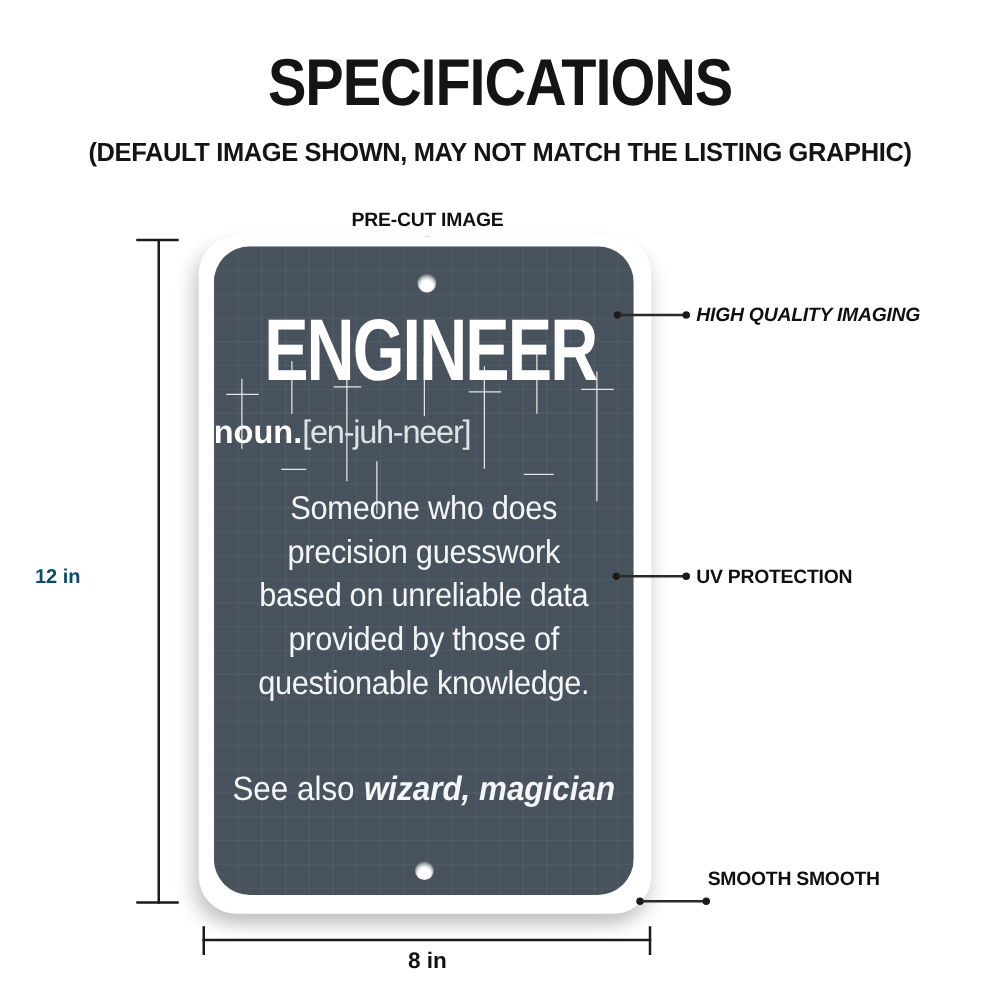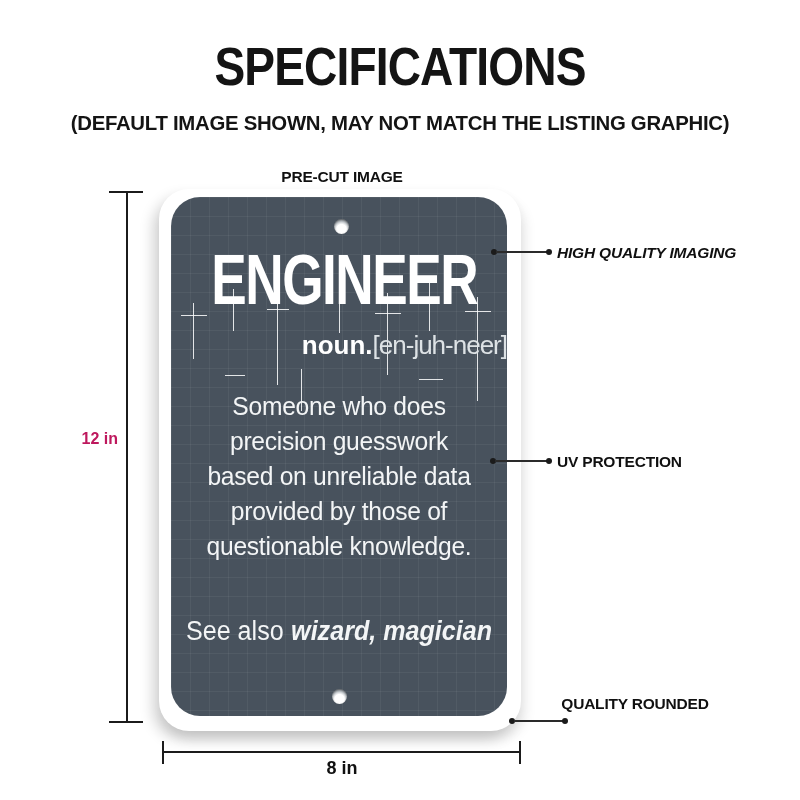--- a/index.html
+++ b/index.html
@@ -47,21 +47,21 @@
   .mk6{left:258px;top:86px;width:1px;height:48px;}
   .mk7{left:306px;top:100px;width:1px;height:104px;}
   .mk8{left:130px;top:172px;width:1px;height:42px;}
   .hd1{left:10px;top:118px;width:26px;height:1px;}
   .hd2{left:96px;top:112px;width:22px;height:1px;}
   .hd3{left:204px;top:116px;width:26px;height:1px;}
   .hd4{left:294px;top:114px;width:26px;height:1px;}
   .hd5{left:54px;top:178px;width:20px;height:1px;}
   .hd6{left:248px;top:182px;width:24px;height:1px;}
   .noun-line{
-    position:absolute;top:133px;left:0;width:100%;text-align:right;
+    position:absolute;top:133px;left:0;width:100%;text-align:left;
     font-size:26px;line-height:30px;color:#ffffff;white-space:nowrap;
   }
   .noun-line .pos{font-weight:bold;color:#ffffff;}
   .noun-line .pron{font-weight:normal;color:#dde2e5;letter-spacing:-1px;}
   .definition{
     position:absolute;top:192px;left:0;width:100%;text-align:center;
     font-size:26.5px;line-height:35px;color:#f3f5f6;letter-spacing:-0.3px;
     transform:scaleX(0.93);transform-origin:50% 50%;
   }
   .see-also{
@@ -99,22 +99,22 @@
   .src-dot1{left:509px;top:718px;}
   .src-line{left:514px;top:720px;width:50px;height:2px;}
   .src-dot2{left:562px;top:718px;}
   .src-label{left:560px;top:691px;width:150px;text-align:center;line-height:25px;white-space:normal;}
   
   .d-line{position:absolute;background:#1b1b1b;}
   .dimh-vline{left:126px;top:192px;width:2px;height:531px;}
   .dimh-capt{left:109px;top:191px;width:34px;height:2px;}
   .dimh-capb{left:109px;top:721px;width:34px;height:2px;}
   .dimh-label{
-    position:absolute;left:28px;top:430px;width:90px;text-align:right;
-    font-size:16px;font-weight:bold;color:#be185d;
+    position:absolute;left:28px;top:453px;width:90px;text-align:left;
+    font-size:16px;font-weight:bold;color:#0c4a6e;
   }
   .dimw-hline{left:162px;top:751px;width:359px;height:2px;}
   .dimw-capl{left:162px;top:741px;width:2px;height:23px;}
   .dimw-capr{left:519px;top:741px;width:2px;height:23px;}
   .dimw-label{
     position:absolute;left:292px;top:758px;width:100px;text-align:center;
     font-size:18px;font-weight:bold;color:#101010;
   }
 </style>
 </head>
@@ -179,21 +179,21 @@
 
   <div class="c-dot uv-dot1"></div>
   <div class="c-line uv-line"></div>
   <div class="c-dot uv-dot2"></div>
   <div class="c-label uv-label">UV PROTECTION</div>
 
   <div class="c-dot src-dot1"></div>
   <div class="c-line src-line"></div>
   <div class="c-dot src-dot2"></div>
   <div class="c-label src-label">
-    <div>QUALITY ROUNDED</div>
+    <div>SMOOTH SMOOTH</div>
   </div>
 
   <div class="d-line dimh-vline"></div>
   <div class="d-line dimh-capt"></div>
   <div class="d-line dimh-capb"></div>
   <div class="dimh-label">12 in</div>
 
   <div class="d-line dimw-hline"></div>
   <div class="d-line dimw-capl"></div>
   <div class="d-line dimw-capr"></div>

